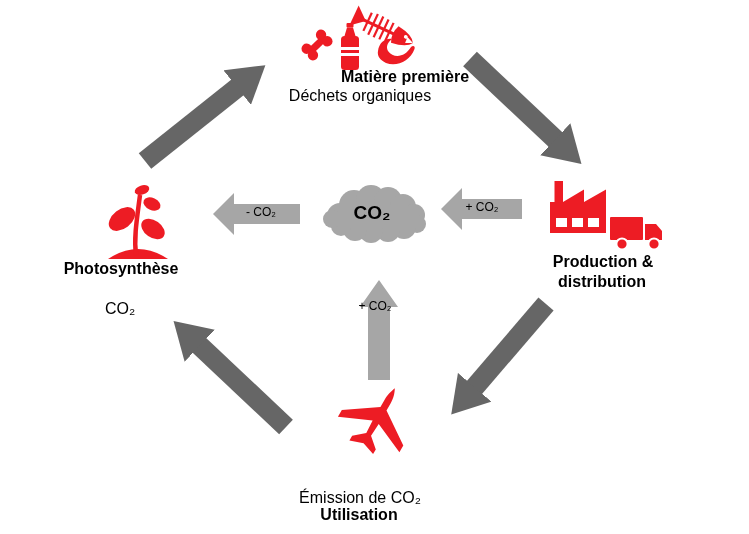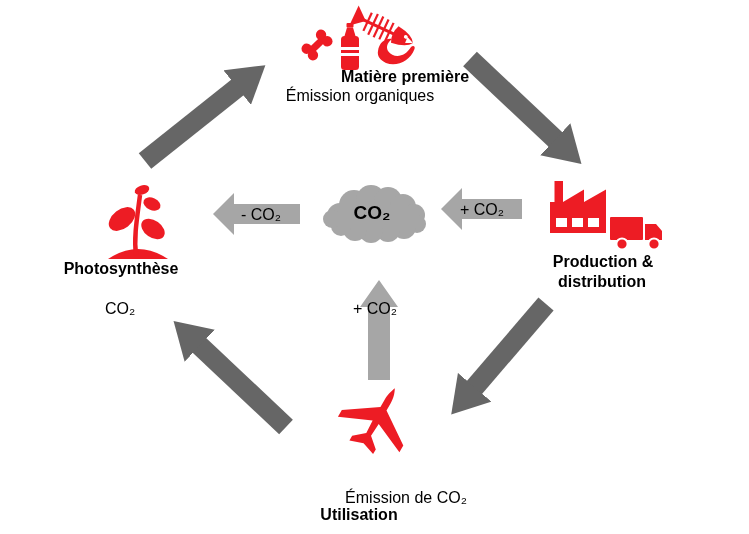--- a/index.html
+++ b/index.html
@@ -18,21 +18,21 @@
   .red{fill:var(--accent-red);}
   .red-stroke{stroke:var(--accent-red);fill:none;}
   .white{fill:#ffffff;}
   .dark{fill:var(--arrow-dark);}
   .dark-stroke{stroke:var(--arrow-dark);fill:none;}
   .light{fill:var(--arrow-light);}
   .cloud{fill:var(--cloud-gray);}
   .label{position:absolute;transform:translateX(-50%);white-space:nowrap;font-size:16px;line-height:1.15;text-align:center;color:var(--text);}
   .label.bold{font-weight:bold;}
   .label.big{font-size:19px;font-weight:bold;}
-  .label.small{font-size:16px;}
+  .label.small{font-size:12px;}
 </style>
 </head>
 <body>
 
 <div class="canvas">
 
   <svg class="abs" style="left:0;top:0;" width="749" height="534" viewBox="0 0 749 534">
     <defs>
       <marker id="head" markerWidth="1.8" markerHeight="2.2" refX="0.05" refY="1.1" orient="auto">
         <path d="M0,0 L1.8,1.1 L0,2.2 Z" class="dark"></path>
@@ -126,27 +126,27 @@
     <ellipse cx="42" cy="7" rx="7.5" ry="4.5" transform="rotate(-18 42 7)" class="red"></ellipse>
   </svg>
 
   <svg class="abs" style="left:318px;top:388px;" width="110" height="78" viewBox="0 0 100 100">
     <g transform="translate(4,-8) rotate(30 50 50)">
       <path d="M50,2 C53.5,9 55,14 55,22 L55,32 L96,60 L96,70 L55,52 L54,70 L68,82 L68,89 L50.5,83 L33,89 L33,82 L47,70 L46,52 L5,70 L5,60 L46,32 L46,22 C46,14 47.5,9 50,2 Z" class="red"></path>
     </g>
   </svg>
 
   <div class="label bold" style="left:358px;top:68px;margin-left:47px;">Matière première</div>
-  <div class="label" style="left:360px;top:87px;">Émission organiques</div>
+  <div class="label" style="left:360px;top:87px;">Déchets organiques</div>
 
   <div class="label bold" style="left:603px;top:253px;">Production &amp;</div>
   <div class="label bold" style="left:602px;top:273px;">distribution</div>
 
   <div class="label bold" style="left:359px;top:470px;margin-top:36px;">Utilisation</div>
-  <div class="label" style="left:360px;top:489px;margin-left:46px;">Émission de CO₂</div>
+  <div class="label" style="left:360px;top:489px;">Émission de CO₂</div>
 
   <div class="label bold" style="left:121px;top:260px;">Photosynthèse</div>
   <div class="label" style="left:120px;top:300px;">CO₂</div>
 
   <div class="label big" style="left:372px;top:202px;">CO₂</div>
 
   <div class="label small" style="left:261px;top:206px;">- CO₂</div>
   <div class="label small" style="left:482px;top:201px;">+ CO₂</div>
   <div class="label small" style="left:375px;top:300px;">+ CO₂</div>
 

